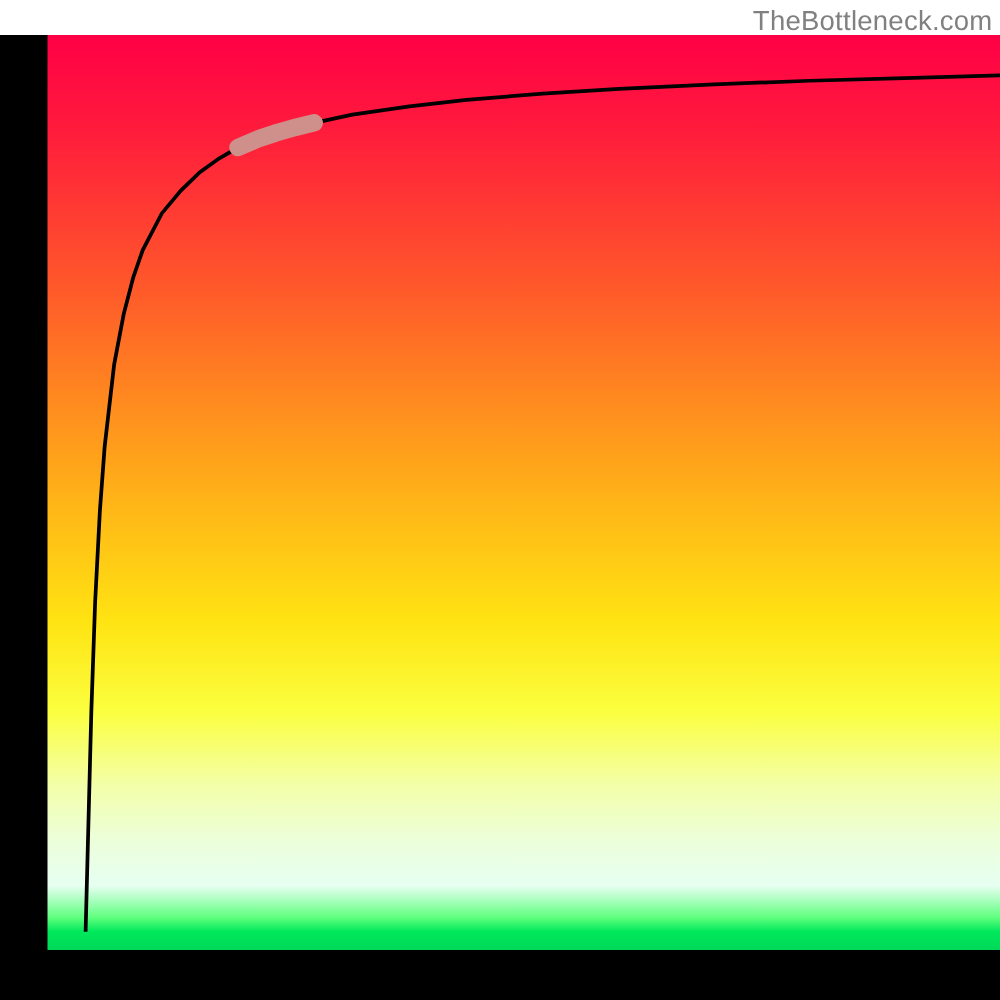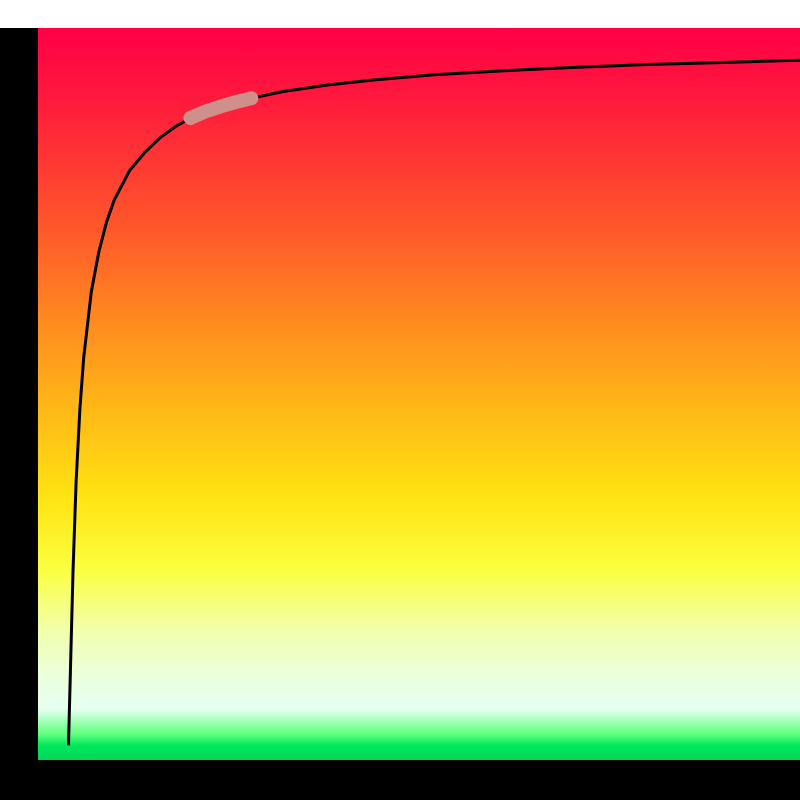--- a/index.html
+++ b/index.html
@@ -66,20 +66,21 @@
     font-weight: 400;
     letter-spacing: 0.2px;
     user-select: none;
   }
 </style>
 </head>
 <body>
 
 <div class="stage">
 
+  <div class="watermark">TheBottleneck.com</div>
 
   <div class="frame">
     <div class="plot">
 
       <svg viewBox="0 0 100 100" preserveAspectRatio="none">
 
         <path id="curve-path" fill="none" stroke="#000000" stroke-width="0.45" vector-effect="non-scaling-stroke" d="M4.000 98.000 L4.300 86.000 L4.600 74.000 L5.000 62.000 L5.500 52.000 L6.000 45.000 L7.000 36.000 L8.000 30.500 L9.000 26.500 L10.000 23.500 L12.000 19.500 L14.000 17.000 L16.000 15.000 L18.000 13.500 L20.000 12.300 L24.000 10.700 L28.000 9.600 L32.000 8.700 L38.000 7.800 L44.000 7.100 L52.000 6.400 L60.000 5.900 L70.000 5.400 L80.000 5.000 L90.000 4.700 L100.000 4.400" style="stroke-width: 3px;"></path>
         <path id="highlight-path" fill="none" stroke="#cf8f8a" stroke-width="2.0" stroke-linecap="round" vector-effect="non-scaling-stroke" d="M20.000 12.300 L22.000 11.400 L24.000 10.700 L26.000 10.100 L28.000 9.600" style="stroke-width: 14px;"></path>
       </svg>
     </div>

